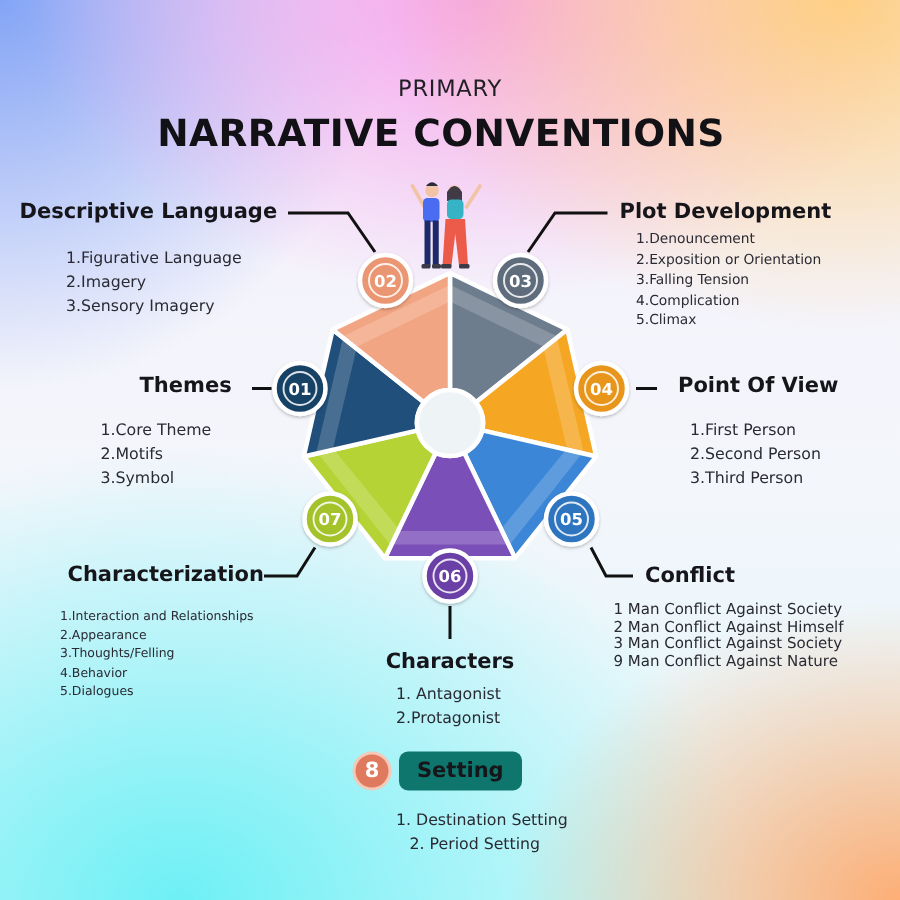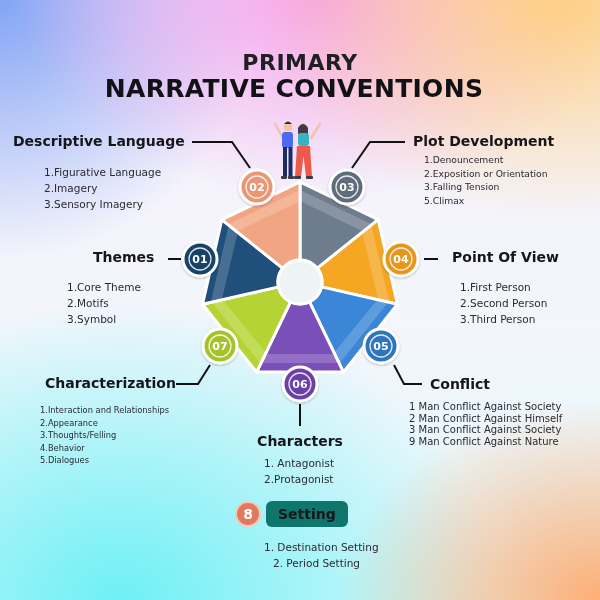--- a/index.html
+++ b/index.html
@@ -9,21 +9,21 @@
     color: #1b1b22;
     background:
       radial-gradient(ellipse 260px 200px at 600px 600px, rgba(255,170,110,0.95), rgba(255,170,110,0) 100%),
       radial-gradient(ellipse 300px 220px at 560px 0px, rgba(255,205,120,0.9), rgba(255,205,120,0) 100%),
       radial-gradient(ellipse 300px 200px at 320px 0px, rgba(245,160,235,0.95), rgba(245,160,235,0) 100%),
       radial-gradient(ellipse 260px 260px at 0px 0px, rgba(125,160,245,0.95), rgba(125,160,245,0) 100%),
       radial-gradient(ellipse 380px 300px at 120px 600px, rgba(110,240,245,1), rgba(110,240,245,0) 100%),
       linear-gradient(180deg, #f6f0fb 0%, #f3f6fb 55%, #dff8fb 100%);
   }
   .abs { position: absolute; }
-  .title1 { left: 0; width: 600px; top: 50px; text-align: center; font-size: 22px; font-weight: 700; letter-spacing: 0.5px; color: #1f1f24; }
+  .title1 { left: 0; width: 600px; top: 50px; text-align: center; font-size: 15px; font-weight: 400; letter-spacing: 0.5px; color: #1f1f24; }
   .title2 { left: 0; width: 588px; top: 74px; text-align: center; font-size: 25px; font-weight: 700; letter-spacing: 0.3px; color: #111116; }
   .head { font-weight: 700; font-size: 14px; color: #15151a; white-space: nowrap; }
   .list { font-size: 10.5px; line-height: 16px; color: #2a2a33; font-weight: 500; white-space: nowrap; }
   .list.small { font-size: 8.3px; line-height: 12.5px; }
   .list.mid { font-size: 9.2px; line-height: 13.5px; }
   .list div { margin: 0; }
   svg.wheel { position: absolute; left: 0; top: 0; }
   .badge-num { font-family: "DejaVu Sans", sans-serif; font-size: 11px; fill: #ffffff; font-weight: 600; }
   .setting-wrap { left: 237px; top: 501px; display: flex; align-items: center; gap: 7px; }
   .setting-num { width: 22px; height: 22px; border-radius: 50%; background: #e07a5f; color: #fff; font-weight: 700; font-size: 14px; display: flex; align-items: center; justify-content: center; box-shadow: 0 0 0 2px #f4c9b8; }
@@ -146,20 +146,21 @@
   <div>1.Figurative Language</div>
   <div>2.Imagery</div>
   <div>3.Sensory Imagery</div>
 </div>
 
 <div class="abs head" style="left:413px; top:133px;">Plot Development</div>
 <div class="abs list mid" style="left:424px; top:153px;">
   <div>1.Denouncement</div>
   <div>2.Exposition or Orientation</div>
   <div>3.Falling Tension</div>
+  <div>4.Complication</div>
   <div>5.Climax</div>
 </div>
 
 <div class="abs head" style="left:93px; top:249px;">Themes</div>
 <div class="abs list" style="left:67px; top:279px;">
   <div>1.Core Theme</div>
   <div>2.Motifs</div>
   <div>3.Symbol</div>
 </div>
 

